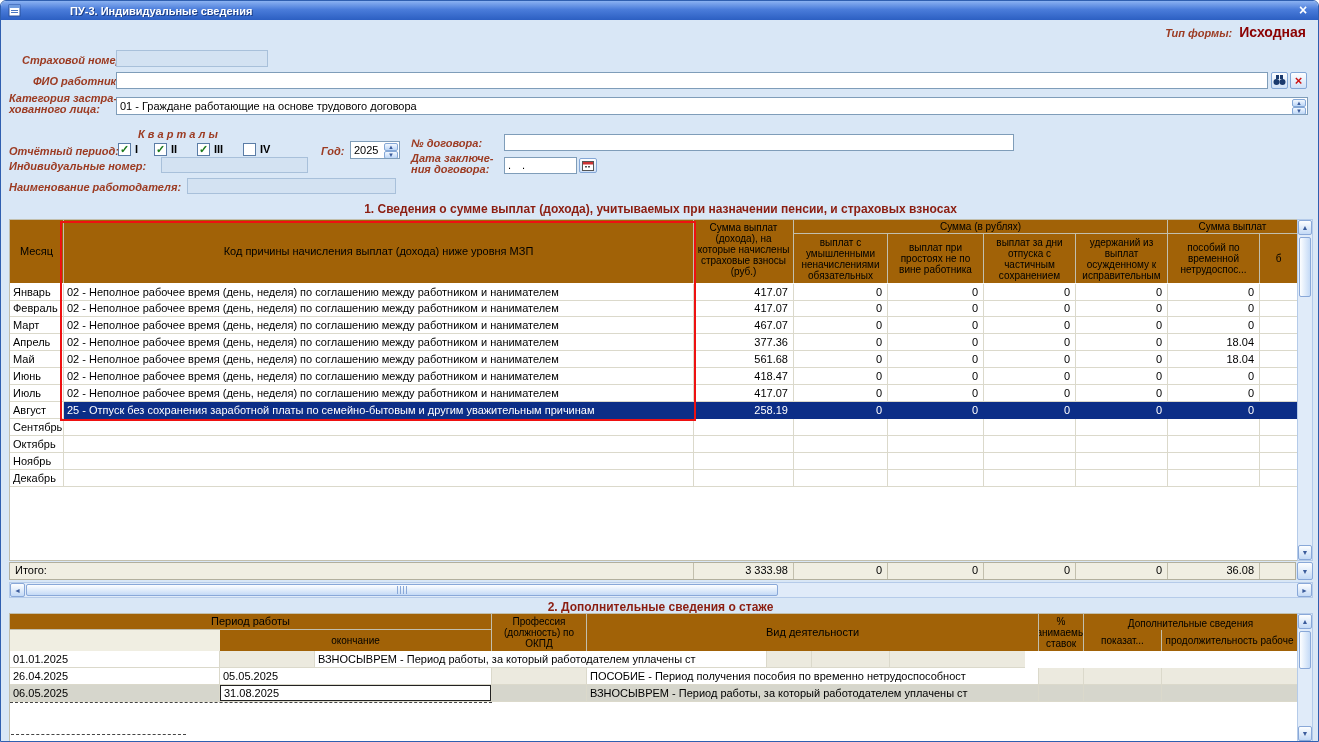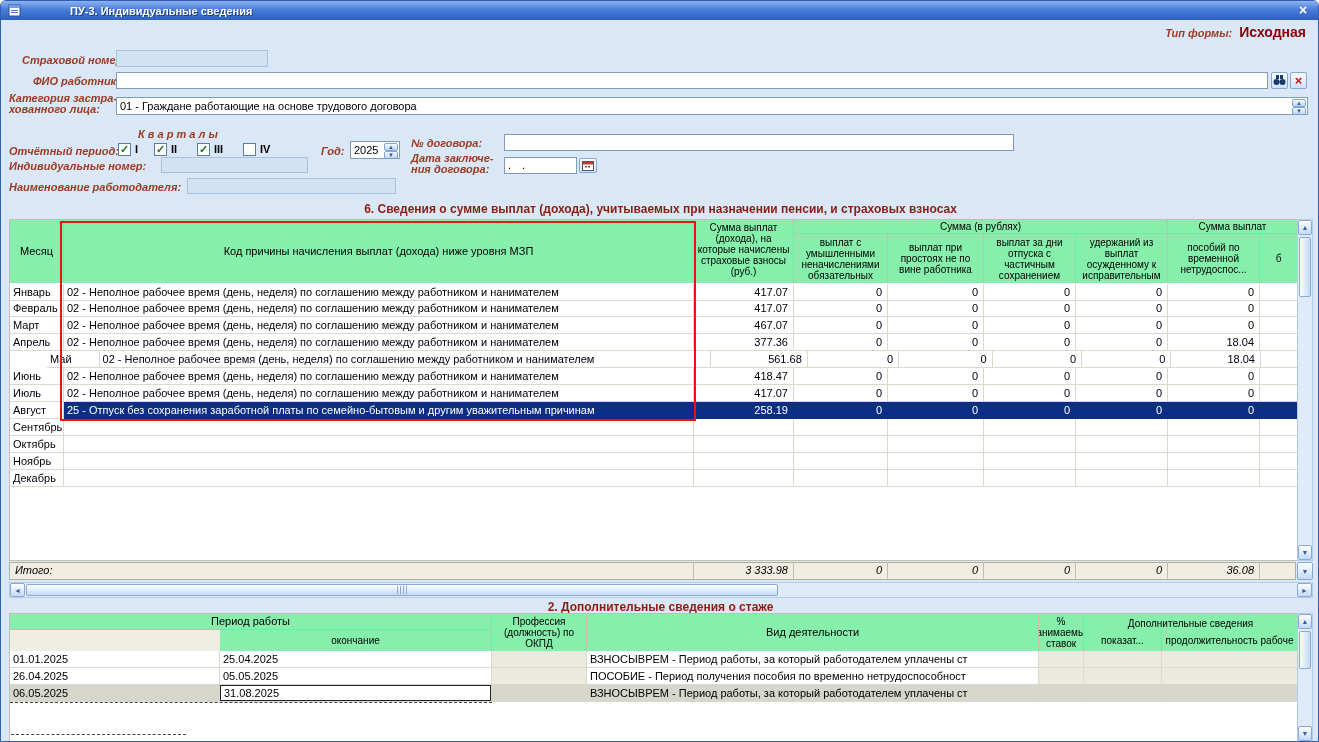--- a/index.html
+++ b/index.html
@@ -16,34 +16,34 @@
 .dis{background:#d3e2f2;border-color:#a8c0da;}
 .btn{position:absolute;background:linear-gradient(180deg,#fdfeff,#cfe1f8);border:1px solid #84a7d6;border-radius:2px;display:flex;align-items:center;justify-content:center;overflow:hidden;}
 .cbwrap{position:absolute;display:flex;align-items:center;gap:4px;height:14px;}
 .cb{width:13px;height:13px;border:1px solid #5a7ca6;background:#fff;display:inline-flex;align-items:center;justify-content:center;font-size:11px;font-weight:bold;color:#1d7a1d;line-height:11px;}
 .cblbl{font-weight:bold;font-size:11px;}
 .spinbtns{position:absolute;right:1px;top:1px;bottom:1px;width:14px;display:flex;flex-direction:column;}
 .sb{flex:1;background:linear-gradient(180deg,#f2f8ff,#bcd6f6);border:1px solid #84a7d6;border-radius:2px;font-size:6px;line-height:6px;color:#3b5c9c;text-align:center;display:flex;align-items:center;justify-content:center;}
 
 .sect{position:absolute;left:0;width:1319px;text-align:center;color:#8b1d10;font-weight:bold;font-size:12px;}
 
-.h{position:absolute;background:#86efac;border-right:1px solid #c2bfad;border-bottom:1px solid #c2bfad;font-size:10px;line-height:11px;display:flex;align-items:center;justify-content:center;text-align:center;overflow:hidden;padding:0 2px;}
+.h{position:absolute;background:#a16207;border-right:1px solid #c2bfad;border-bottom:1px solid #c2bfad;font-size:10px;line-height:11px;display:flex;align-items:center;justify-content:center;text-align:center;overflow:hidden;padding:0 2px;}
 .hdrbox{position:absolute;border-top:1px solid #c2bfad;border-left:1px solid #c2bfad;background:#f0eee2;}
 .bodybox{position:absolute;background:#fff;border-left:1px solid #c2bfad;border-bottom:1px solid #c2bfad;overflow:hidden;}
 .r{position:absolute;left:0;width:1287px;height:17px;display:flex;}
 .c{height:17px;border-right:1px solid #dbd9cb;border-bottom:1px solid #dbd9cb;font-size:11px;line-height:16px;overflow:hidden;white-space:nowrap;padding:0 3px;}
 .num{text-align:right;padding-right:5px;}
 .cm{width:54px;}
 .cr{width:630px;}
 .n0{width:100px;}.n1{width:94px;}.n2{width:96px;}.n3{width:92px;}.n4{width:92px;}.n5{width:92px;}
 .cs{width:37px;border-right:none;}
 .r.sel .c:not(.cm){background:#0c2e87;color:#fff;border-color:#0c2e87;}
 
 #t1t{position:absolute;left:8px;top:561px;width:1287px;height:18px;display:flex;background:#f0eee2;border:1px solid #b2af9d;}
-#t1t .tc{height:16px;border-right:1px solid #c2bfad;font-size:11px;line-height:15px;padding:0 5px;overflow:hidden;white-space:nowrap;font-style:italic;}
+#t1t .tc{height:16px;border-right:1px solid #c2bfad;font-size:11px;line-height:15px;padding:0 5px;overflow:hidden;white-space:nowrap;}
 
 .sbv{position:absolute;width:16px;background:#e0ebf9;border:1px solid #b5cbe9;}
 .sbh{position:absolute;height:16px;background:#e0ebf9;border:1px solid #b5cbe9;}
 .sbtn{position:absolute;background:linear-gradient(180deg,#fdfeff,#c4daf6);border:1px solid #89a8d8;border-radius:2px;color:#3b5c9c;display:flex;align-items:center;justify-content:center;font-size:7px;line-height:7px;}
 .thumbv{position:absolute;left:1px;width:12px;background:linear-gradient(90deg,#fdfeff,#c4daf6);border:1px solid #89a8d8;border-radius:2px;}
 .thumbh{position:absolute;top:1px;height:12px;background:linear-gradient(180deg,#fdfeff,#c4daf6);border:1px solid #89a8d8;border-radius:2px;display:flex;align-items:center;justify-content:center;}
 .grip{width:11px;height:8px;background:repeating-linear-gradient(90deg,#89a8d8 0 1px,transparent 1px 3px);}
 
 #redrect{position:absolute;left:59px;top:220px;width:636px;height:200px;border:2px solid #ee1111;z-index:60;pointer-events:none;}
 
@@ -152,21 +152,21 @@
           <rect x="1" y="2" width="10" height="2.5" fill="#c33"></rect>
           <rect x="3" y="6" width="2" height="1.5" fill="#555"></rect>
           <rect x="6" y="6" width="2" height="1.5" fill="#555"></rect>
         </svg>
     </span>
   </div>
 
   <div class="lbl" style="left:8px;top:180px;">Наименование работодателя:</div>
   <div class="fld dis" style="left:186px;top:177px;width:209px;height:16px;"></div>
 
-  <div class="sect" style="top:201px;">6. Сведения о сумме выплат (дохода), учитываемых при назначении пенсии, и страховых взносах</div>
+  <div class="sect" style="top:201px;">1. Сведения о сумме выплат (дохода), учитываемых при назначении пенсии, и страховых взносах</div>
 
   <div class="hdrbox" id="t1h" style="left:8px;top:218px;width:1288px;height:64px;">
     <div class="h" style="left:0;top:0;width:54px;height:64px;font-size:11px;">Месяц</div>
     <div class="h" style="left:54px;top:0;width:630px;height:64px;font-size:11px;">Код причины начисления выплат (дохода) ниже уровня МЗП</div>
     <div class="h" style="left:684px;top:0;width:100px;height:64px;align-items:flex-start;padding-top:2px;">Сумма выплат (дохода), на которые начислены страховые взносы (руб.)</div>
     <div class="h" style="left:784px;top:0;width:374px;height:14px;">Сумма (в рублях)</div>
     <div class="h" style="left:784px;top:14px;width:94px;height:50px;">выплат с умышленными неначислениями обязательных</div>
     <div class="h" style="left:878px;top:14px;width:96px;height:50px;">выплат при простоях не по вине работника</div>
     <div class="h" style="left:974px;top:14px;width:92px;height:50px;">выплат за дни отпуска с частичным сохранением</div>
     <div class="h" style="left:1066px;top:14px;width:92px;height:50px;">удержаний из выплат осужденному к исправительным</div>
@@ -213,21 +213,21 @@
       <div class="c cm">Апрель</div>
       <div class="c cr">02 - Неполное рабочее время (день, неделя) по соглашению между работником и нанимателем</div>
       <div class="c num n0">377.36</div>
       <div class="c num n1">0</div>
       <div class="c num n2">0</div>
       <div class="c num n3">0</div>
       <div class="c num n4">0</div>
       <div class="c num n5">18.04</div>
       <div class="c cs"></div>
     </div>
-    <div class="r" style="top:68px;padding-left:37px;">
+    <div class="r" style="top:68px;">
       <div class="c cm">Май</div>
       <div class="c cr">02 - Неполное рабочее время (день, неделя) по соглашению между работником и нанимателем</div>
       <div class="c num n0">561.68</div>
       <div class="c num n1">0</div>
       <div class="c num n2">0</div>
       <div class="c num n3">0</div>
       <div class="c num n4">0</div>
       <div class="c num n5">18.04</div>
       <div class="c cs"></div>
     </div>
@@ -348,21 +348,20 @@
     <div class="h" style="left:577px;top:0;width:452px;height:38px;font-size:11px;">Вид деятельности</div>
     <div class="h" style="left:1029px;top:0;width:45px;height:38px;">% занимаемых ставок</div>
     <div class="h" style="left:1074px;top:0;width:214px;height:20px;">Дополнительные сведения</div>
     <div class="h" style="left:1074px;top:16px;width:78px;height:22px;">показат...</div>
     <div class="h" style="left:1152px;top:16px;width:136px;height:22px;">продолжительность рабоче</div>
   </div>
 
   <div class="bodybox" id="t2b" style="left:8px;top:650px;width:1288px;height:91px;border-bottom:none;">
     <div class="r" style="top:0;">
       <div class="c d0">01.01.2025</div>
-      <div class="c d1">25.04.2025</div>
       <div class="c d2 gcell"></div>
       <div class="c d3">ВЗНОСЫВРЕМ - Период работы, за который работодателем уплачены ст</div>
       <div class="c d4 gcell"></div>
       <div class="c d5 gcell"></div>
       <div class="c d6 gcell"></div>
     </div>
     <div class="r" style="top:17px;">
       <div class="c d0">26.04.2025</div>
       <div class="c d1">05.05.2025</div>
       <div class="c d2 gcell"></div>

